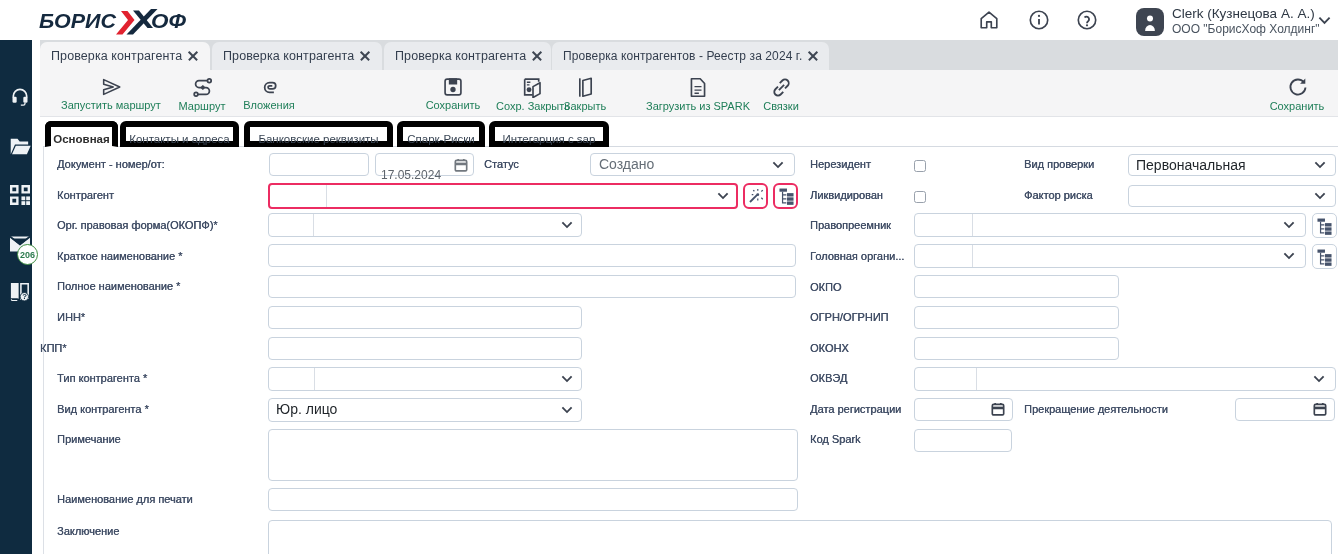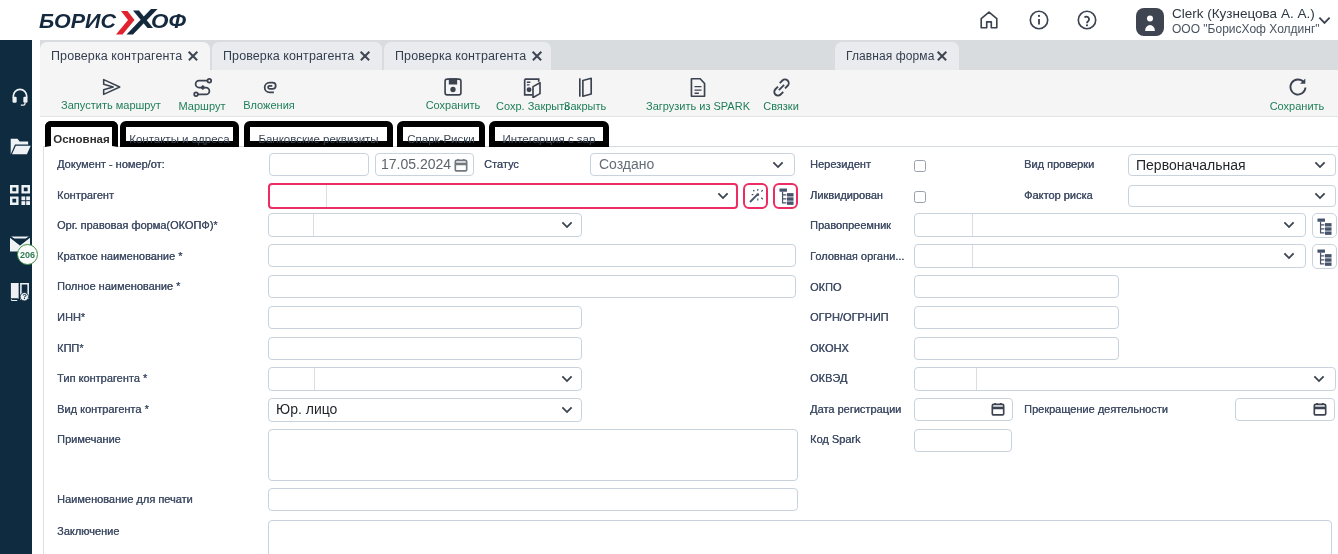--- a/index.html
+++ b/index.html
@@ -122,23 +122,23 @@
       <span class="x" style="left:147px;"></span>
     </div>
   <div class="tab" style="left:172px;width:170px;">
       <span class="lbl">Проверка контрагента</span>
       <span class="x" style="left:147px;"></span>
     </div>
   <div class="tab" style="left:344px;width:167px;">
       <span class="lbl">Проверка контрагента</span>
       <span class="x" style="left:147px;"></span>
     </div>
-  <div class="tab" style="left:795px;width:124px;">
-      <span class="lbl" style="font-size:12px;">Главная форма</span>
-      <span class="x" style="left:101px;"></span>
+  <div class="tab" style="left:512px;width:277px;">
+      <span class="lbl" style="font-size:12px;">Проверка контрагентов - Реестр за 2024 г.</span>
+      <span class="x" style="left:255px;"></span>
     </div>
 </div>
 <div id="toolbar">
   <div class="tbtn" style="left:21px;top:7px;width:100px;">
     <svg width="21" height="20" viewBox="0 0 24 23" fill="none" stroke="#3c4350" stroke-width="1.8">
       <path d="M3 3 L21.5 11.5 L3 20 L3 14.8 L14 11.5 L3 8.2 Z" stroke-linejoin="round"></path>
     </svg>
     <span class="t">Запустить маршрут</span>
   </div>
   <div class="tbtn" style="left:122px;top:7px;width:80px;">
@@ -218,21 +218,21 @@
 <div class="stab" style="left:397px;width:88px;">
     <span>Спарк-Риски</span>
   </div>
 <div class="stab" style="left:489px;width:120px;">
     <span>Интегарция с sap</span>
   </div>
 
 <div class="flabel" style="left:57px;top:157.5px;">Документ - номер/от:</div>
 <div class="inp" style="left:269px;top:153px;width:100px;"></div>
 <div class="inp" style="left:375px;top:153px;width:99px;"></div>
-<div class="abs" style="left:381px;top:156px;font-size:14px;color:#5d646c;">17.05.2024</div>
+<div class="abs" style="left:381px;top:168px;font-size:12px;color:#5d646c;">17.05.2024</div>
 <svg class="cal" style="left:454px;top:157.5px;" width="15" height="15" viewBox="0 0 16 16" fill="none" stroke="#72787f" stroke-width="1.9">
     <rect x="1.5" y="2.8" width="13" height="12" rx="1.4"></rect>
     <path d="M1.5 6.8 h13" stroke-width="3"></path>
     <path d="M4.8 1 v2.4 M11.2 1 v2.4" stroke-width="2"></path>
   </svg>
 <div class="flabel" style="left:484px;top:157.5px;">Статус</div>
 <div class="inp" style="left:590px;top:153px;width:205px;"></div>
 <div class="abs" style="left:599px;top:156px;font-size:14px;color:#656e77;">Создано</div>
 <svg class="chev" style="left:772px;top:161px;" width="13" height="8" viewBox="0 0 13 8" fill="none" stroke="#3c4350" stroke-width="2">
     <path d="M1.5 1.2 L6.5 6.2 L11.5 1.2"></path>
@@ -275,21 +275,21 @@
 
 <div class="flabel" style="left:57px;top:249.5px;">Краткое наименование *</div>
 <div class="inp" style="left:268px;top:244px;width:528px;"></div>
 
 <div class="flabel" style="left:57px;top:280px;">Полное наименование *</div>
 <div class="inp" style="left:268px;top:275px;width:528px;"></div>
 
 <div class="flabel" style="left:57px;top:310.5px;">ИНН*</div>
 <div class="inp" style="left:268px;top:306px;width:314px;"></div>
 
-<div class="flabel" style="left:57px;top:341.5px;">КПП*</div>
+<div class="flabel" style="left:40px;top:341.5px;">КПП*</div>
 <div class="inp" style="left:268px;top:337px;width:314px;"></div>
 
 <div class="flabel" style="left:57px;top:371.5px;">Тип контрагента *</div>
 <div class="combo" style="left:268px;top:367px;width:314px;">
     <span class="sep" style="left:45px;"></span>
   </div>
 <svg class="chev" style="left:561px;top:375px;" width="13" height="8" viewBox="0 0 13 8" fill="none" stroke="#3c4350" stroke-width="2">
     <path d="M1.5 1.2 L6.5 6.2 L11.5 1.2"></path>
   </svg>
 

